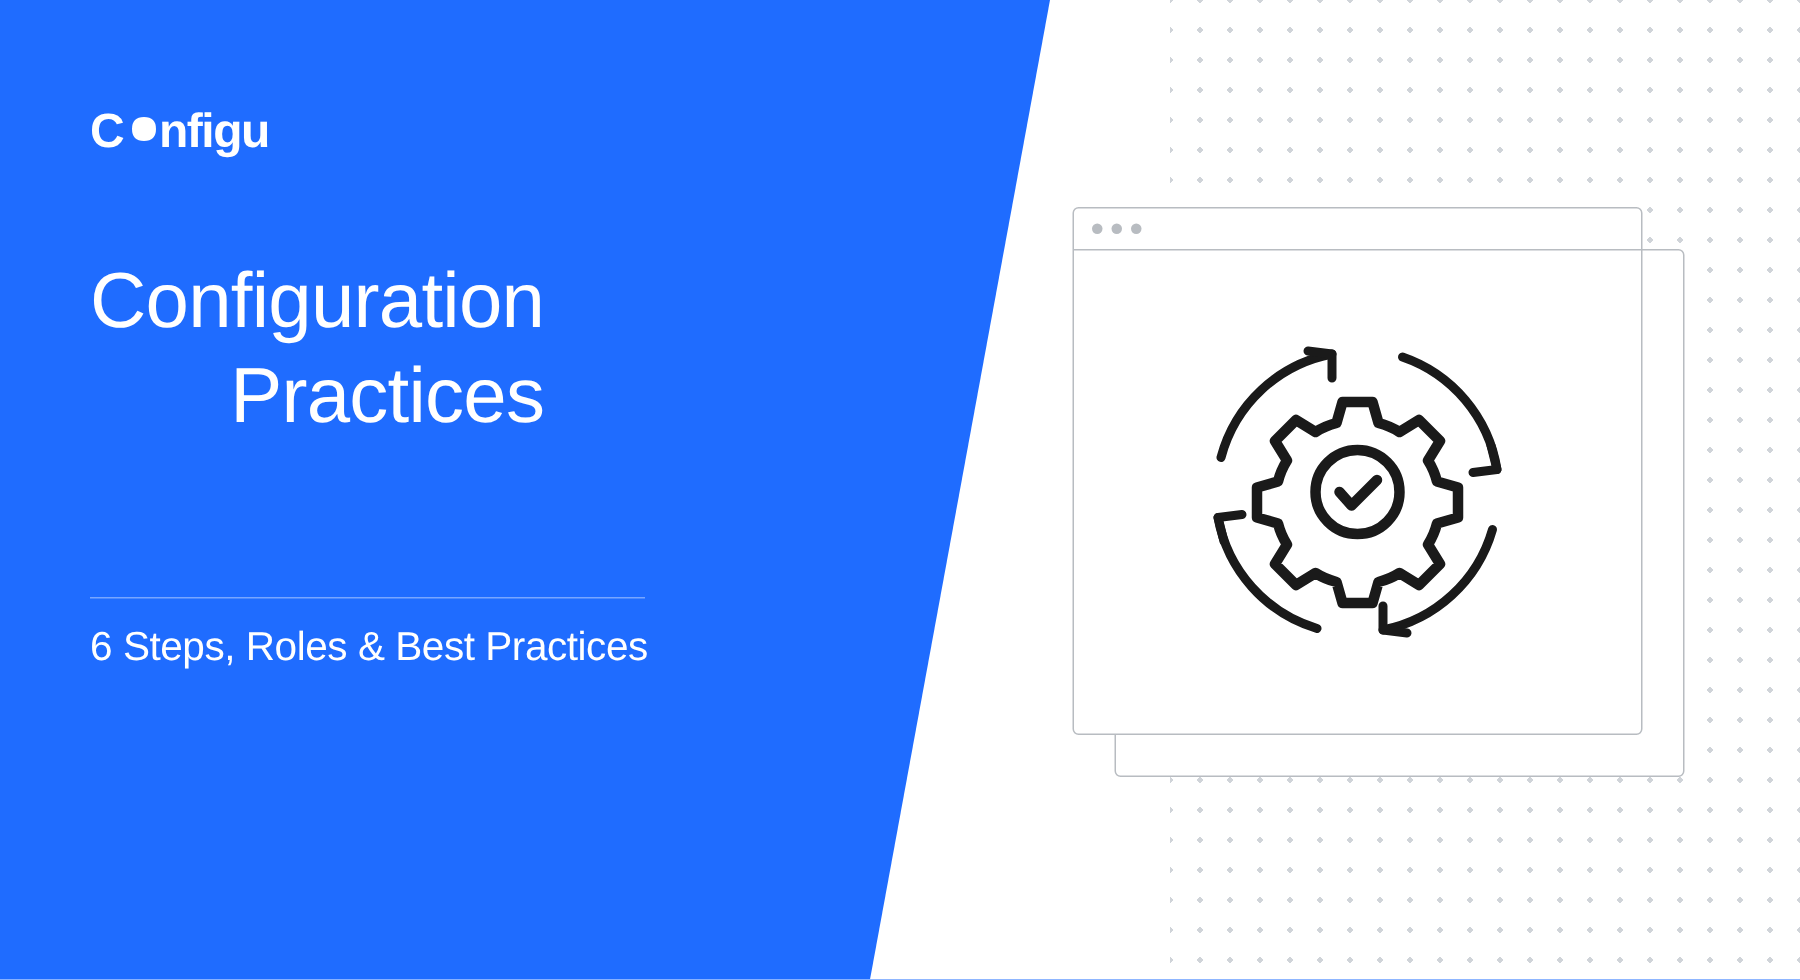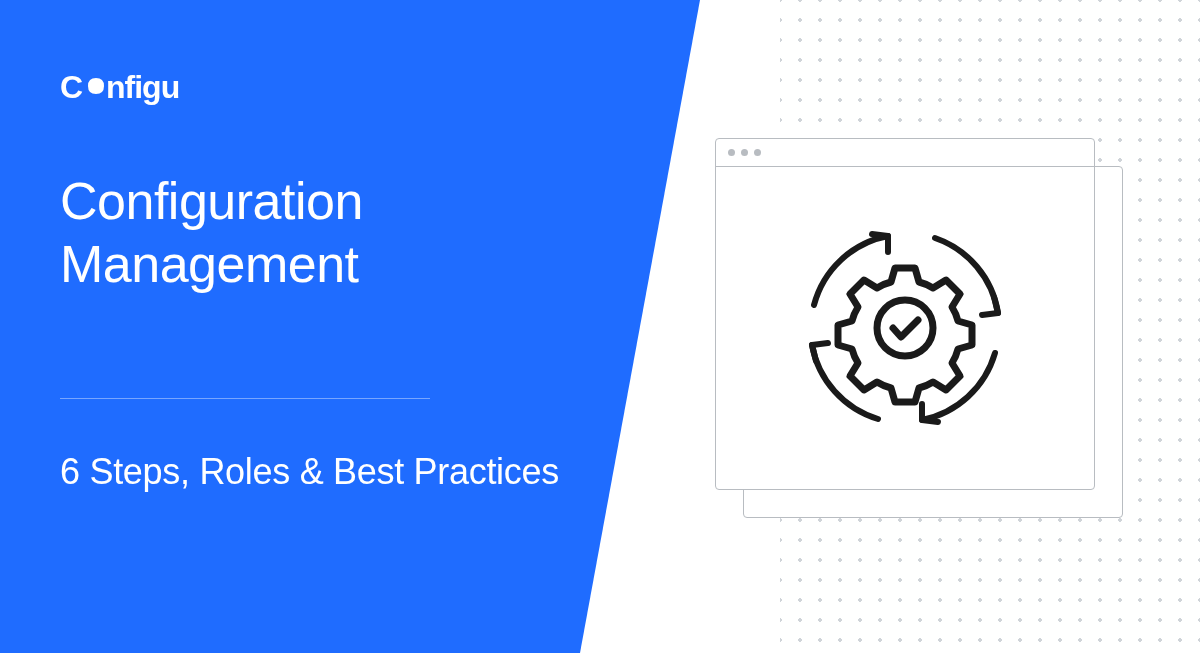--- a/index.html
+++ b/index.html
@@ -56,37 +56,38 @@
     
     .title {
       position: absolute;
       top: 170px;
       left: 60px;
       color: #ffffff;
       font-size: 52px;
       font-weight: 500;
       line-height: 1.22;
       letter-spacing: -0.5px;
+      text-align: right;
     }
     
     .divider {
       position: absolute;
       top: 398px;
       left: 60px;
       width: 370px;
       height: 1px;
       background: rgba(255, 255, 255, 0.4);
     }
     
     .subtitle {
       position: absolute;
-      top: 451px;
+      top: 416px;
       left: 60px;
       color: #ffffff;
-      font-size: 36px;
+      font-size: 27px;
       font-weight: 500;
       letter-spacing: -0.3px;
     }
     
     .window-stack {
       position: absolute;
       top: 138px;
       right: 75px;
       width: 410px;
       height: 380px;
@@ -157,21 +158,21 @@
     <svg width="145" height="36" viewBox="0 0 145 36">
       <text x="0" y="28" fill="#ffffff" font-size="32" font-weight="600" font-family="-apple-system, sans-serif" letter-spacing="-1">C</text>
       <path d="M 28 16 Q 28 8, 36 8 Q 44 8, 44 16 Q 44 24, 36 24 Q 28 24, 28 16 M 32 16 Q 32 12, 36 12 Q 40 12, 40 16 Q 40 20, 36 20 Q 32 20, 32 16" fill="#ffffff"></path>
       <text x="46" y="28" fill="#ffffff" font-size="32" font-weight="600" font-family="-apple-system, sans-serif" letter-spacing="-1">nfigu</text>
     </svg>
     
   </div>
 
   <h1 class="title">
     <span>Configuration</span><br>
-    <span>Management</span><br>
+    <span>Practices</span><br>
   </h1>
 
   <div class="divider"></div>
 
   <p class="subtitle">6 Steps, Roles &amp; Best Practices</p>
 
   <div class="window-stack">
     <div class="window-back"></div>
     <div class="window-front">
       <div class="window-titlebar">

